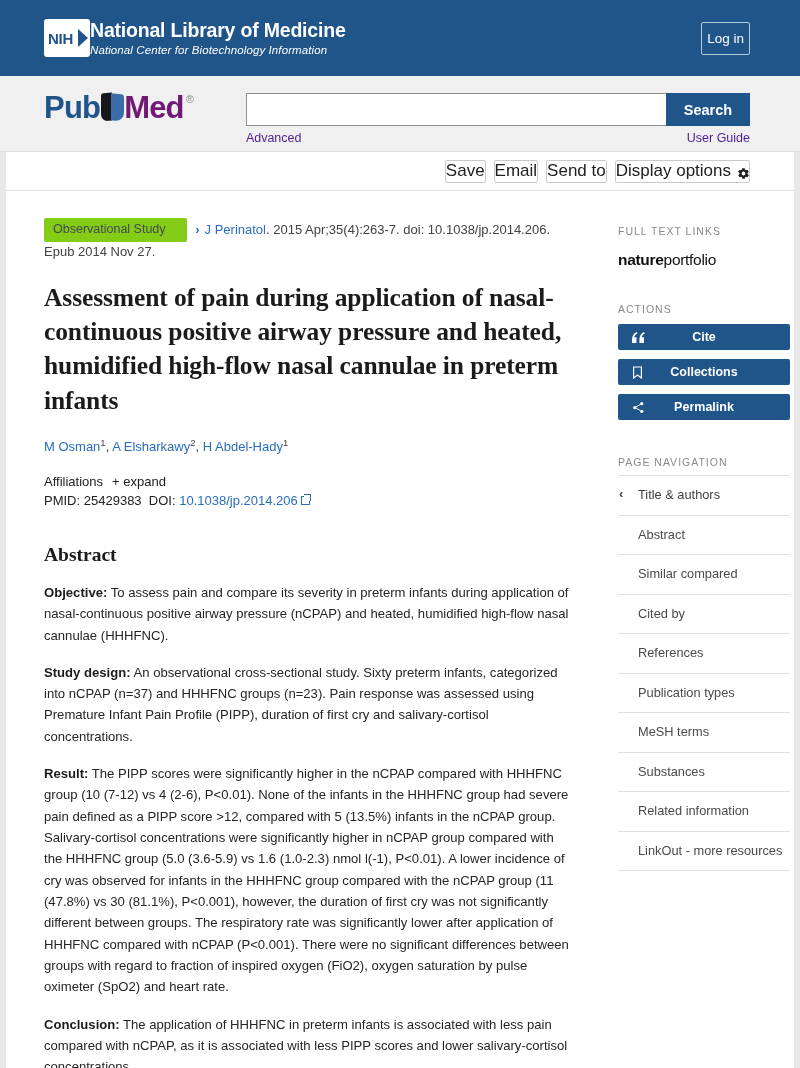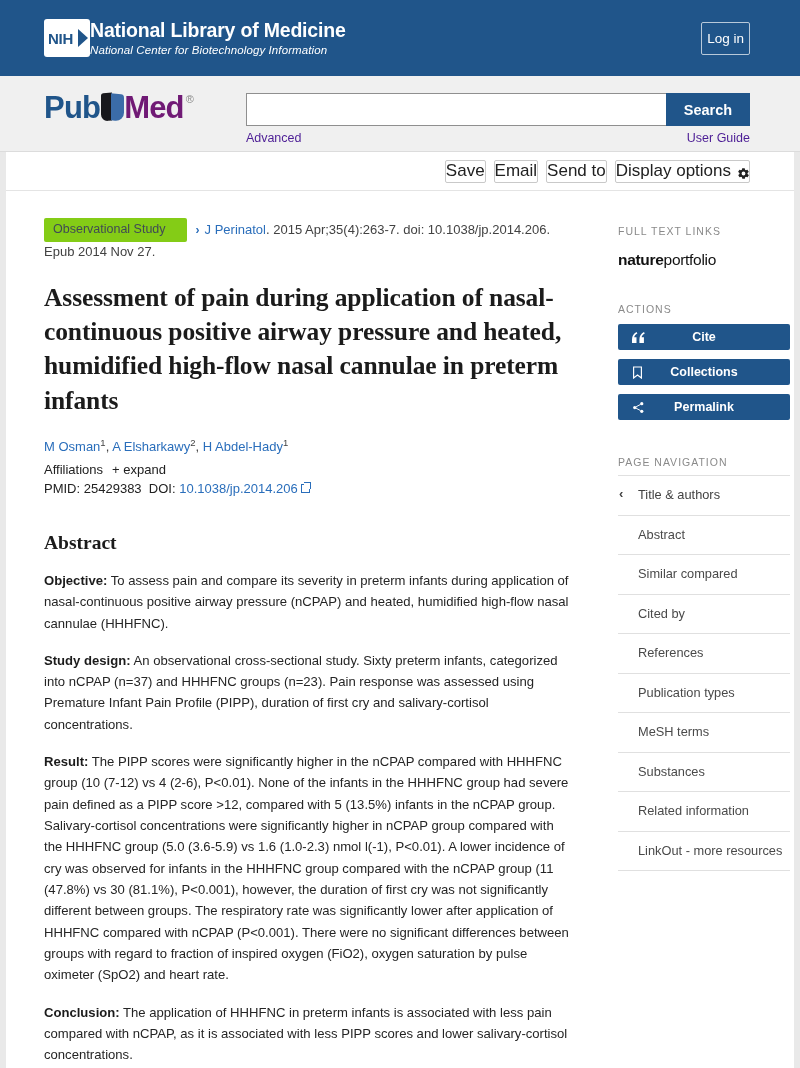--- a/index.html
+++ b/index.html
@@ -262,21 +262,21 @@
   .authors { margin-top: 17px; font-size: 13px; line-height: 1.6; }
   .authors a {
     color: #2a6ebb;
     text-decoration: none;
     cursor: pointer;
   }
   .authors sup { font-size: 9.5px; color: #424242; }
   .authors .sep { color: #424242; }
 
   .affil-row {
-    margin-top: 4px;
+    margin-top: 16px;
     font-size: 13px;
     color: #212121;
     display: flex;
     align-items: center;
     gap: 9px;
   }
   .affil-row .expand {
     color: #212121;
     cursor: pointer;
     text-decoration: none;

